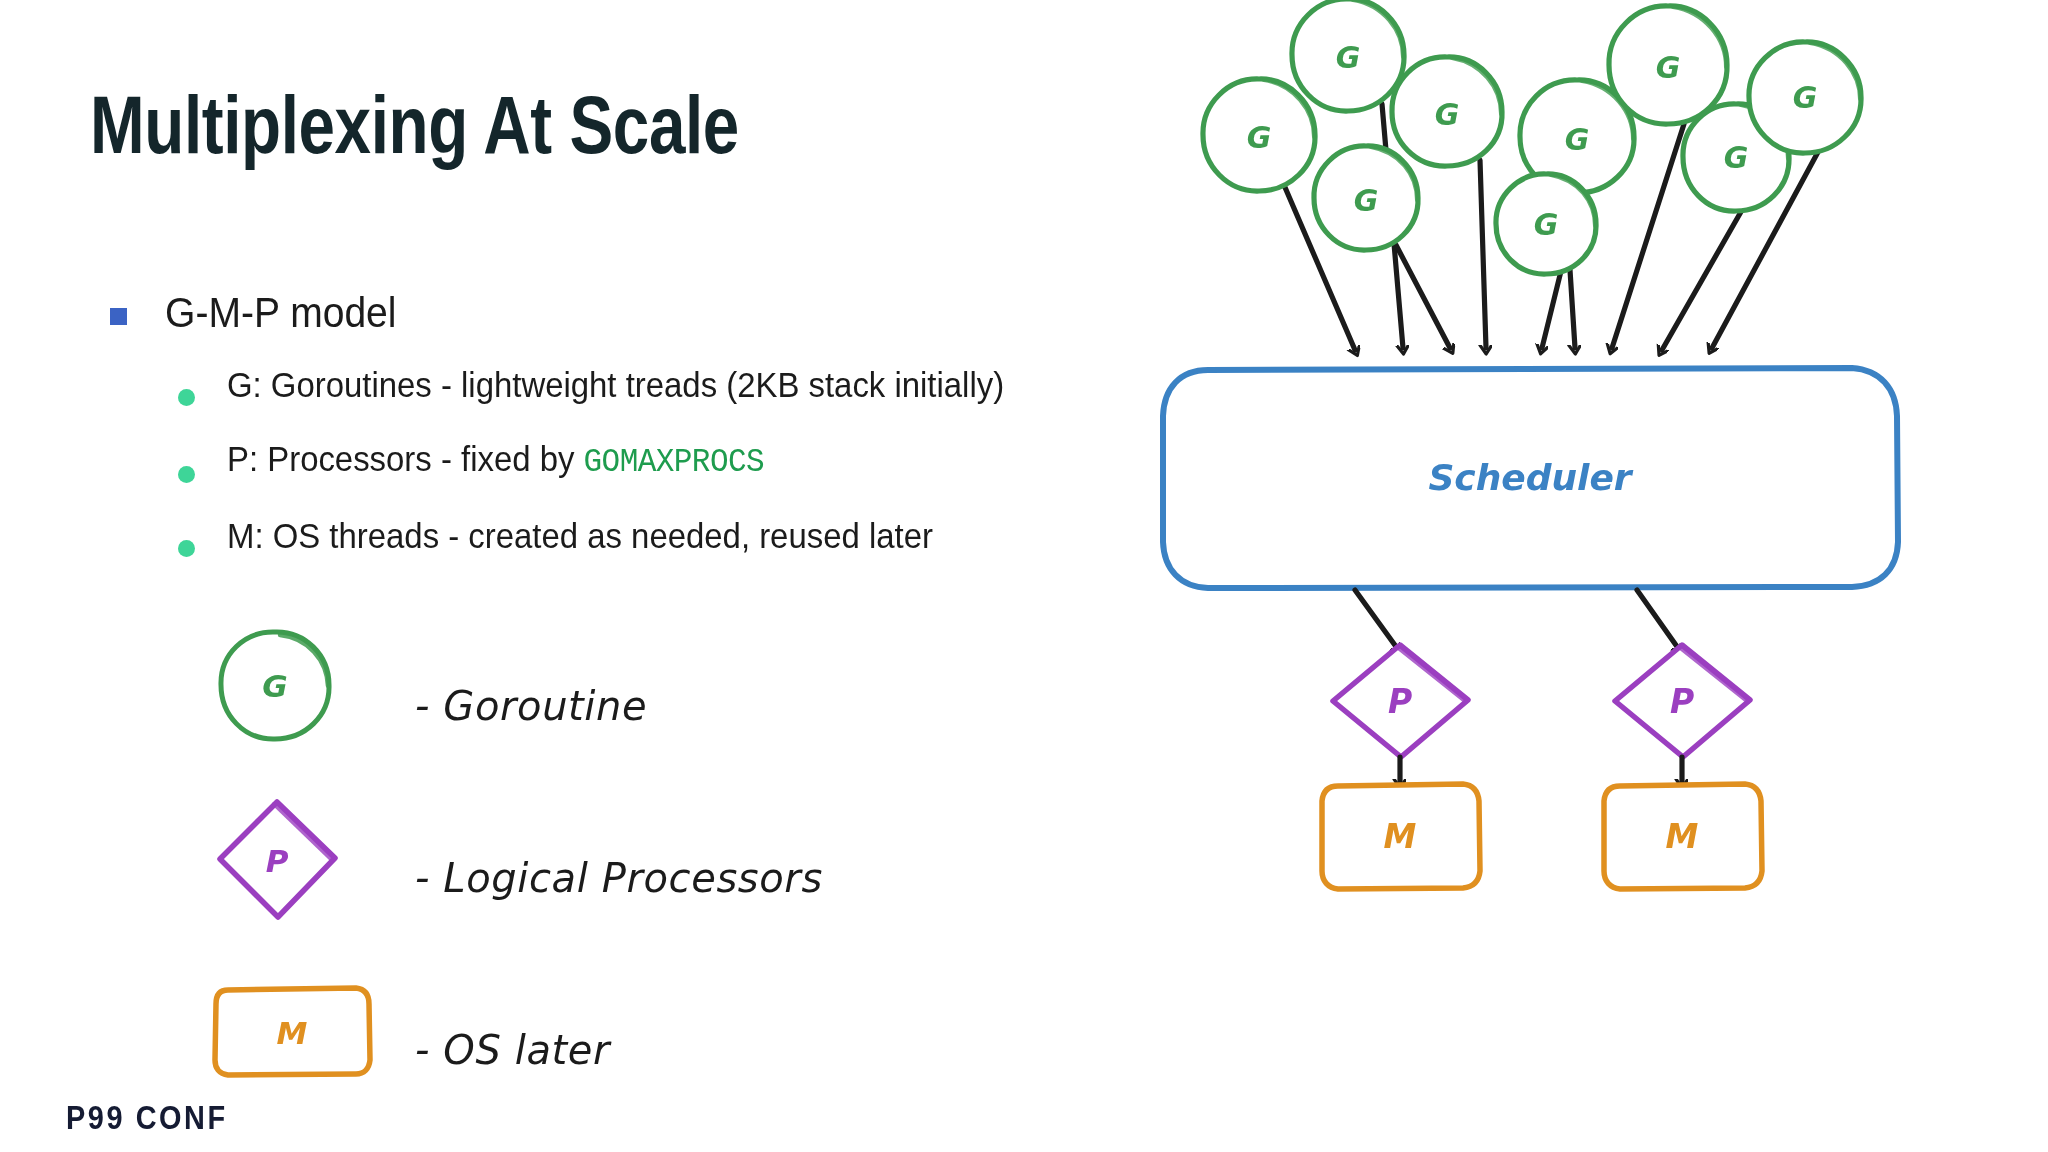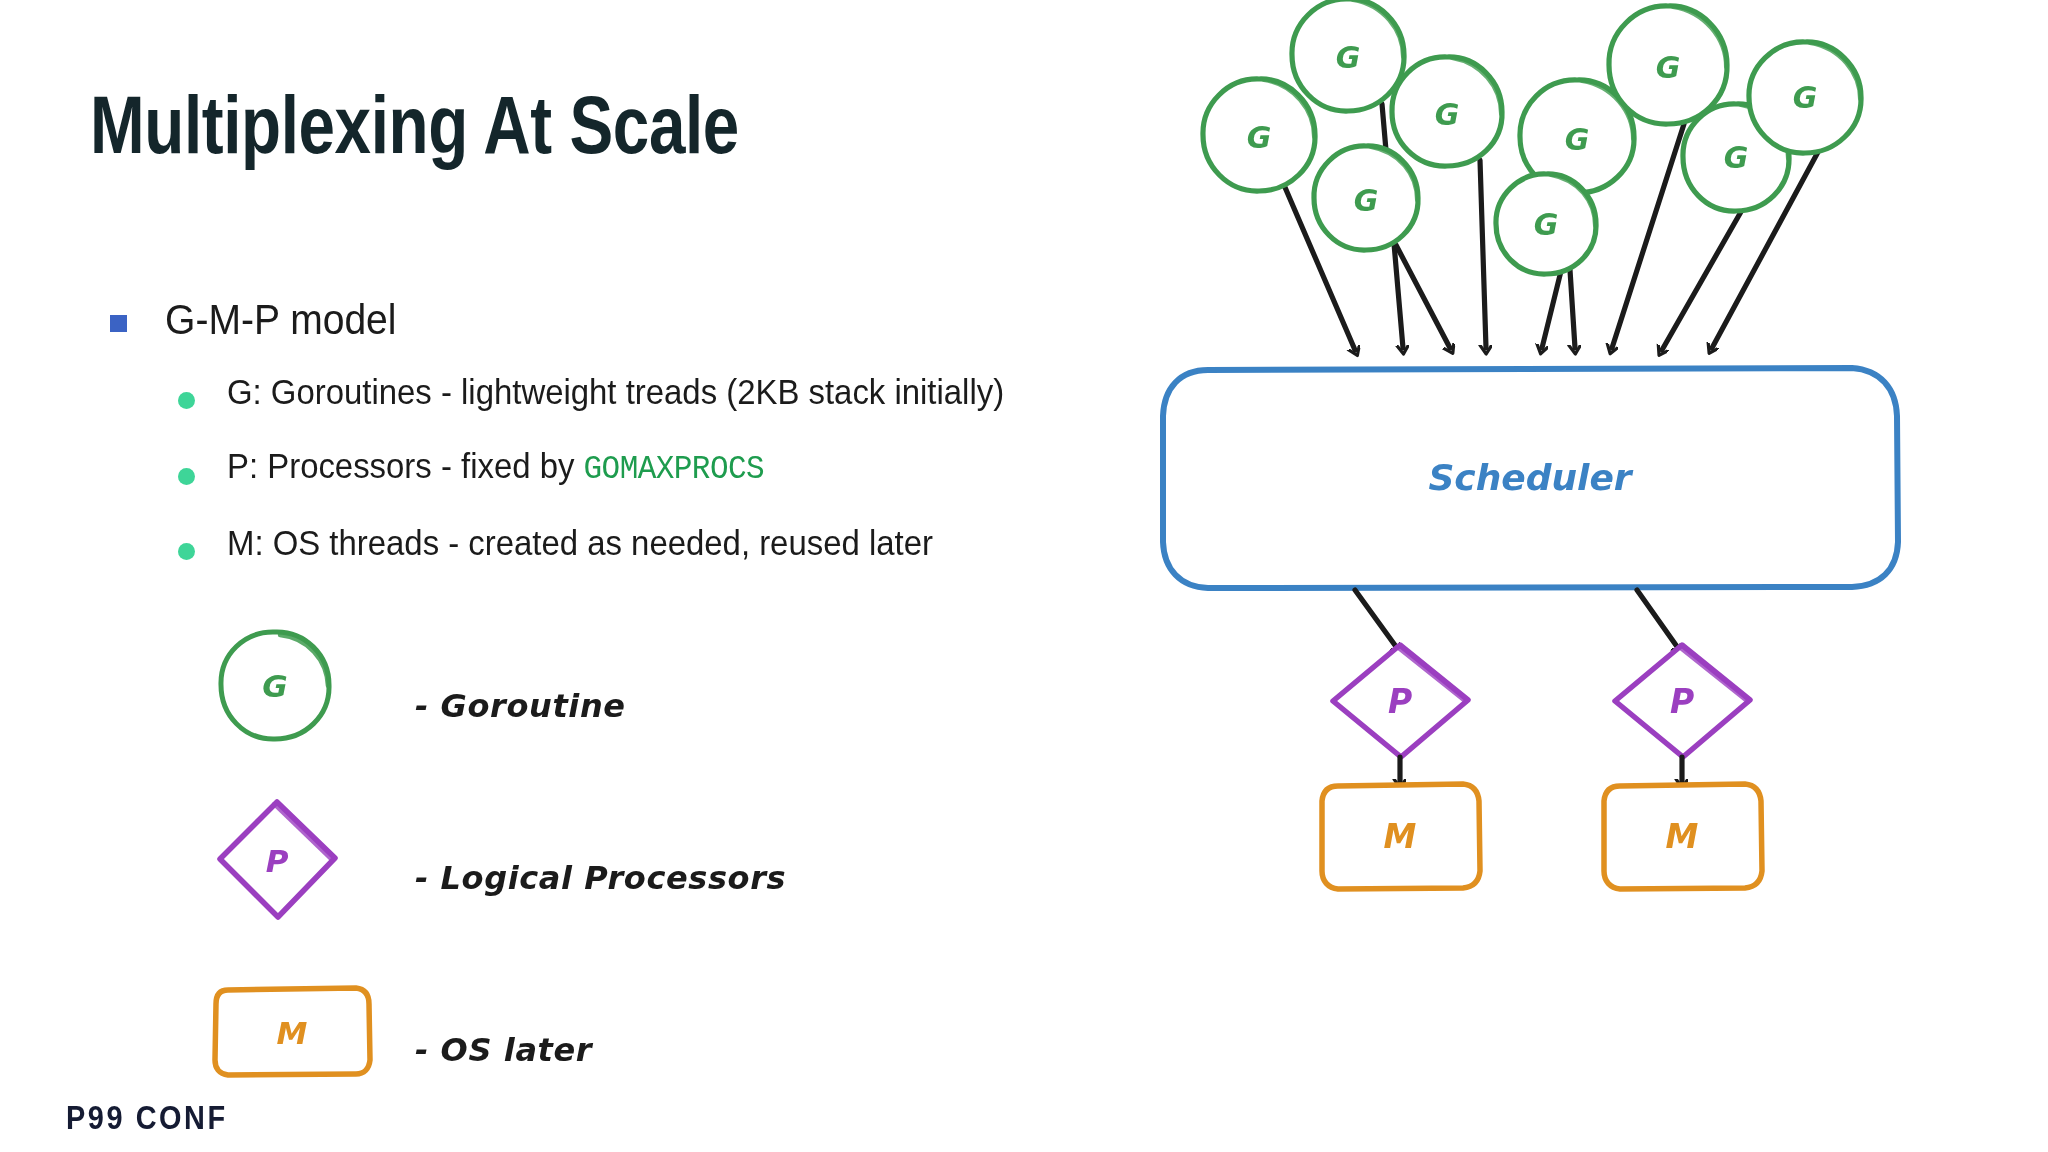--- a/index.html
+++ b/index.html
@@ -35,41 +35,40 @@
   #bullet-area {
     position: absolute;
     left: 110px;
     top: 288px;
     width: 1100px;
   }
   .main-bullet {
     display: flex;
     align-items: flex-start;
     margin-bottom: 26px;
-    margin-top: 7px;
   }
   .sq-marker {
     width: 17px;
     height: 17px;
     background: #3b63c4;
     margin-top: 20px;
     margin-right: 38px;
     flex: none;
   }
   .main-bullet-text {
     font-size: 42px;
     color: #1b1b1b;
     line-height: 1.2;
     white-space: nowrap;
     transform: scaleX(0.93);
     transform-origin: left center;
   }
   .sub-bullet {
     display: flex;
-    align-items: center;
+    align-items: flex-end;
     margin-left: 68px;
     margin-bottom: 32px;
   }
   .dot-marker {
     width: 17px;
     height: 17px;
     border-radius: 50%;
     background: #3ed598;
     margin-top: 17px;
     margin-right: 32px;
@@ -99,26 +98,25 @@
   .legend-row {
     position: relative;
     height: 172px;
   }
   .legend-label {
     position: absolute;
     left: 205px;
     top: 50%;
     transform: translateY(-50%);
     font-family: "DejaVu Sans", sans-serif;
-    font-size: 32px;
+    font-size: 40px;
     color: #1b1b1b;
     white-space: nowrap;
     letter-spacing: 0.6px;
     font-style: italic;
-    font-weight: bold;
   }
   .legend-glyph {
     position: absolute;
     left: 0;
     top: 0;
   }
 
   
   #footer-logo {
     position: absolute;

